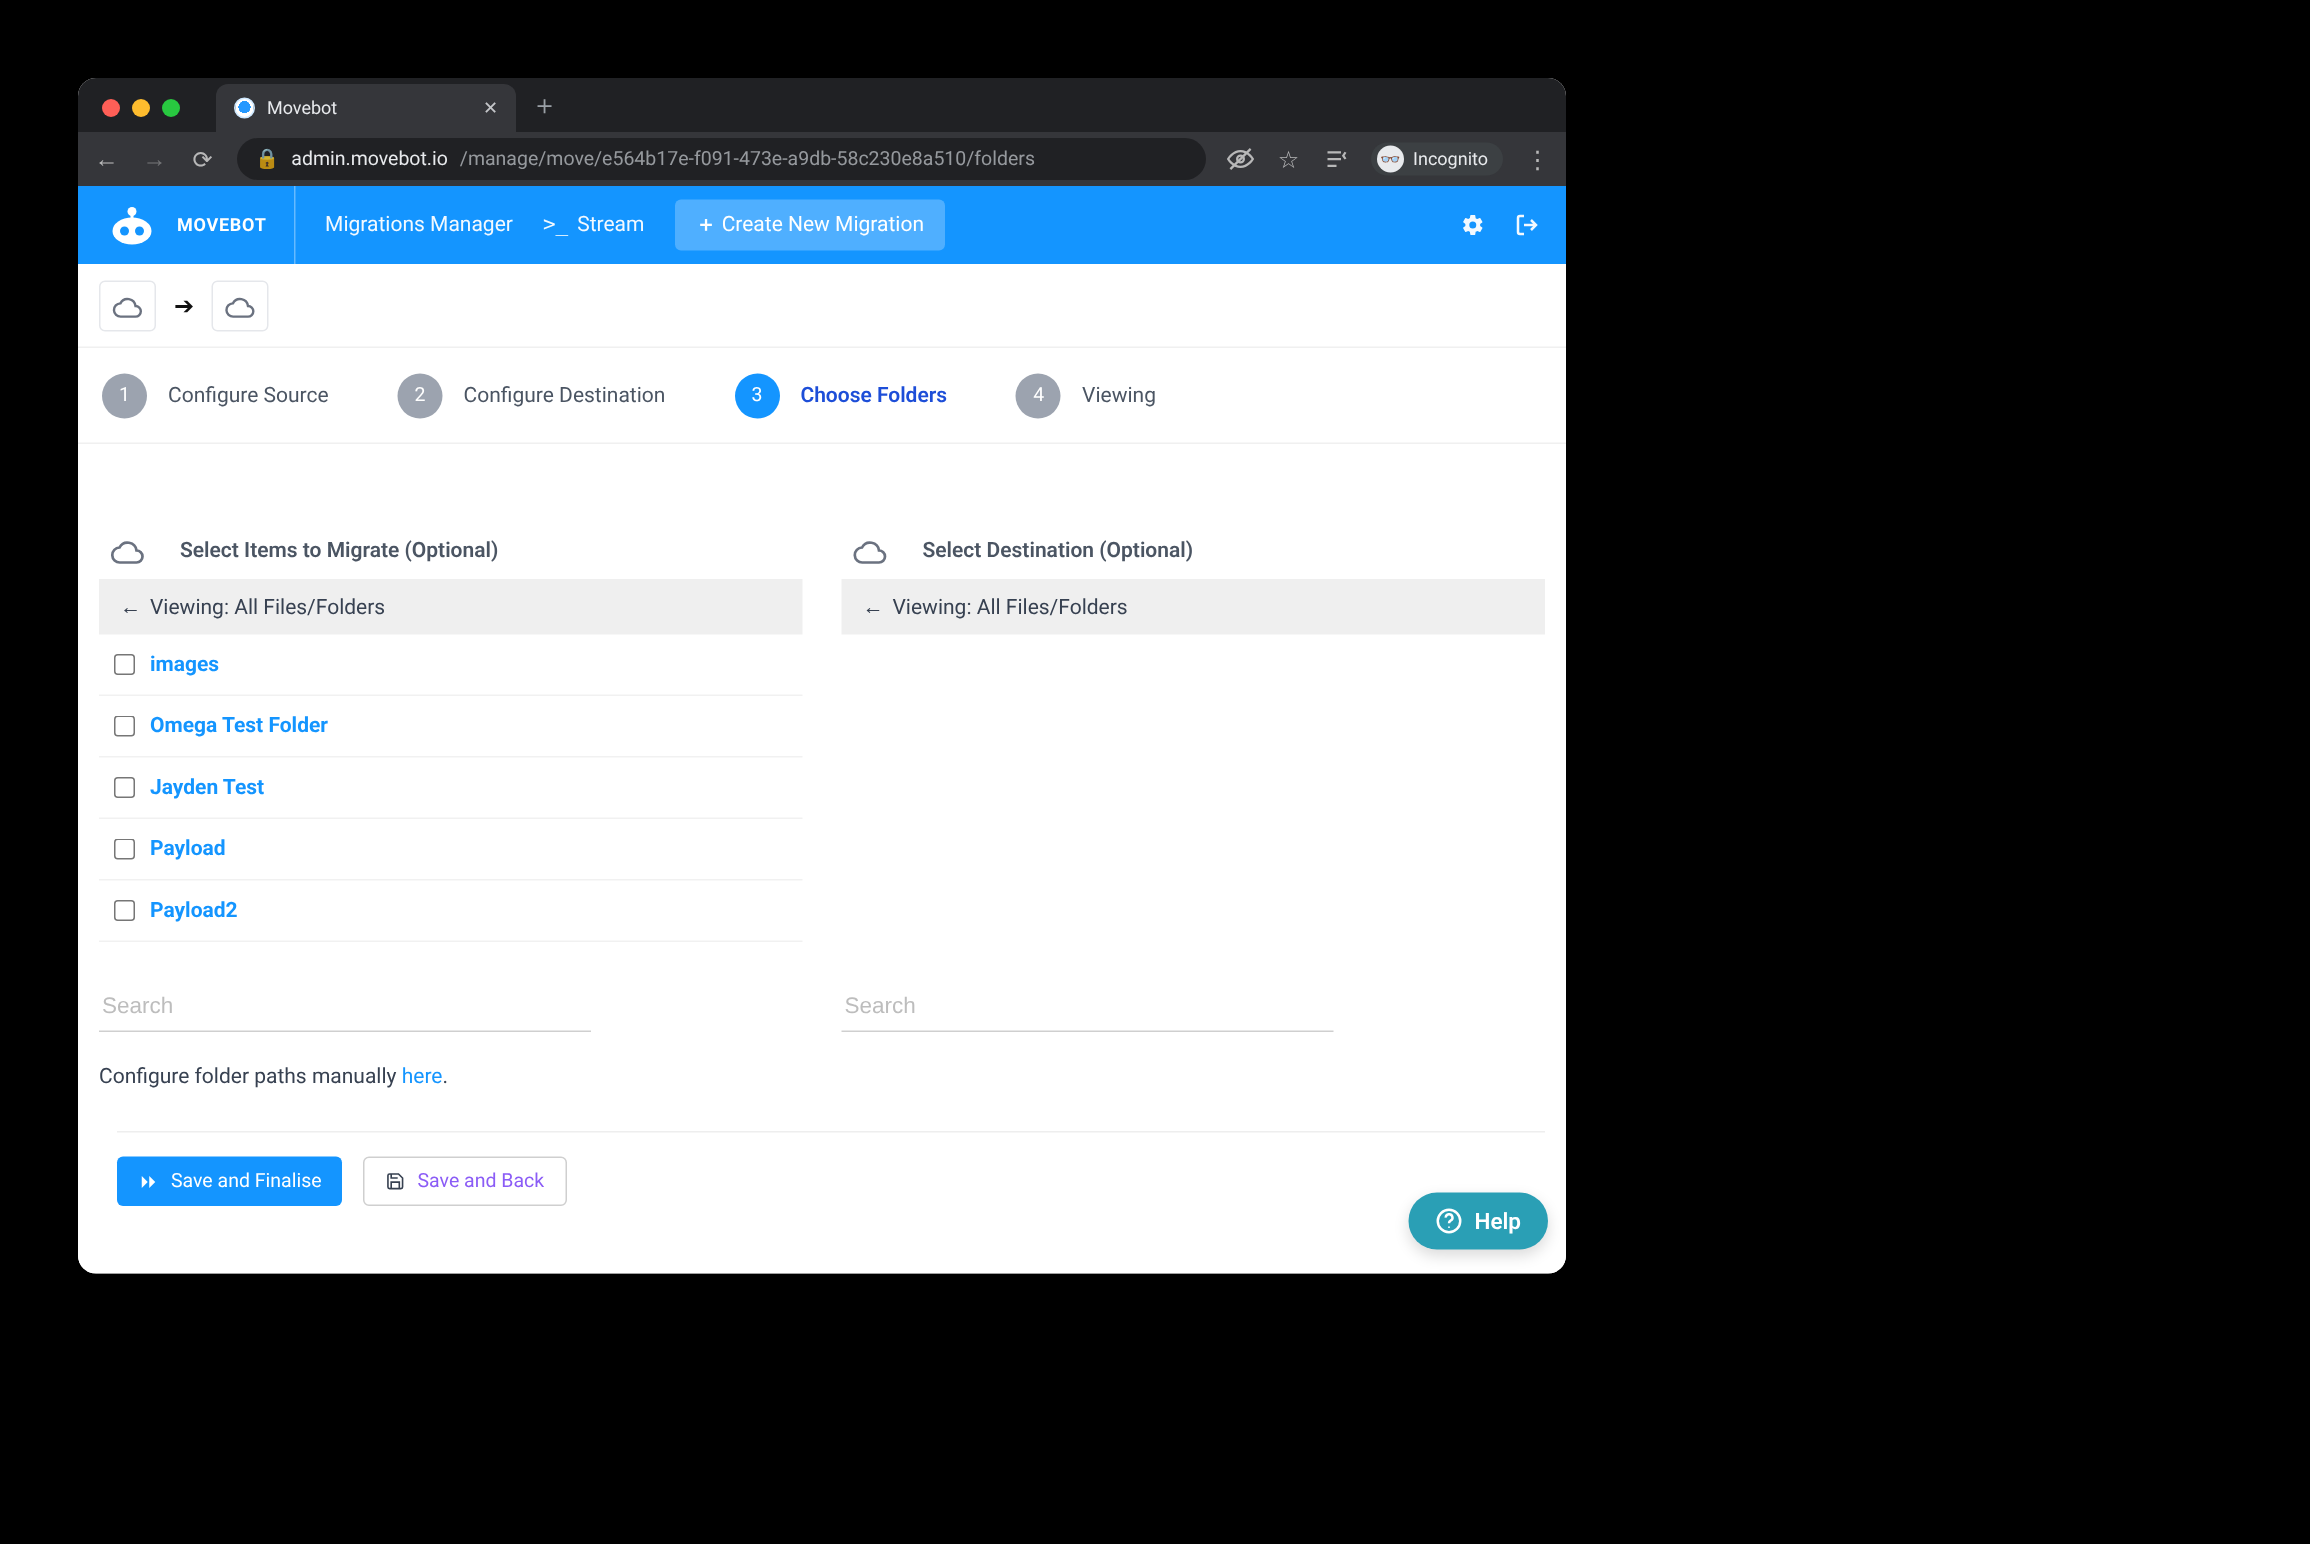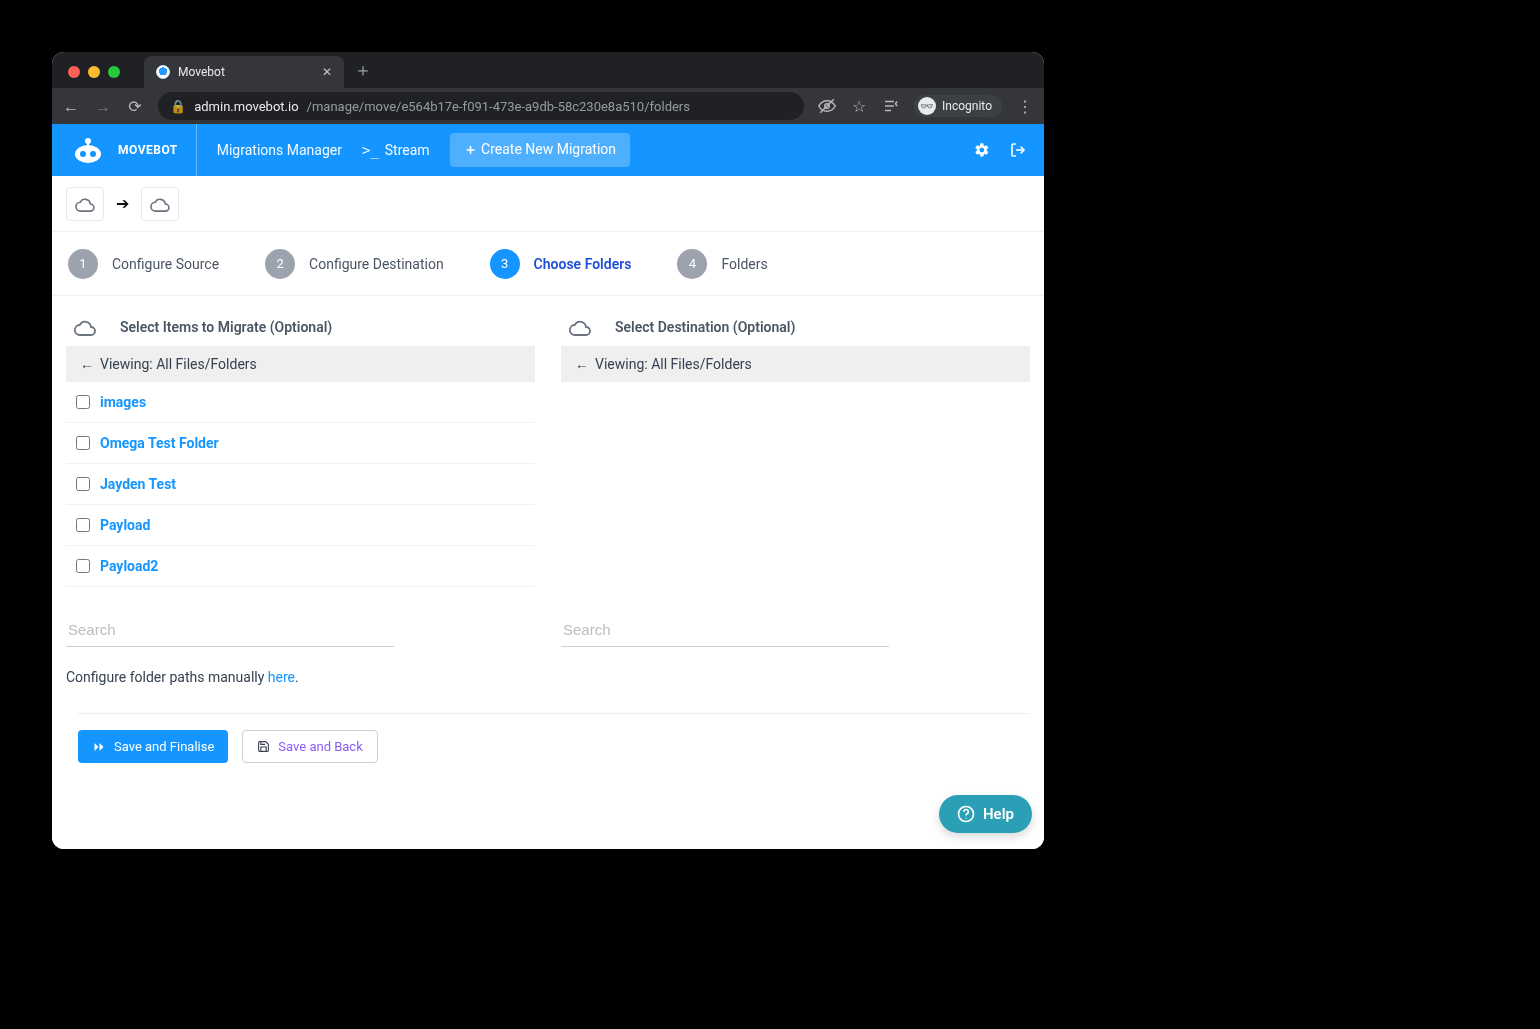--- a/index.html
+++ b/index.html
@@ -49,21 +49,21 @@
   
   .stepper { height: 64px; border-bottom: 1px solid #f0f0f0; display: flex; align-items: center; padding: 0 16px; gap: 46px; font-size: 14px; color:#4b5563; }
   .step { display: flex; align-items: center; gap: 14px; }
   .stepnum { width: 30px; height: 30px; border-radius: 50%; background: #9ca3af; color: #fff; display:flex; align-items:center; justify-content:center; font-size: 13px; }
   .step.active .stepnum { background: #1495ff; }
   .step.active .steplabel { color: #1d4ed8; font-weight: 600; }
 
   
   .main { flex:1; padding: 22px 8px 8px 8px; display: flex; flex-direction: column; overflow: hidden; }
   .panes { display: flex; gap: 26px; padding: 0 6px; }
-  .pane { flex: 1; min-width: 0; }
+  .pane { flex: 1; min-width: 0; margin-top: 40px; }
   .pane-head { display:flex; align-items:center; gap: 14px; padding: 0 0 10px 6px; }
   .pane-head .cloud { width:34px; text-align:center; color:#6b7280; }
   .pane-title { font-size: 14px; color:#4b5563; font-weight:600; }
   .viewing-bar { background: #efefef; color:#374151; font-size: 14px; padding: 10px 14px; display:flex; align-items:center; gap:6px; }
   .rowitem { display:flex; align-items:center; gap: 10px; padding: 12px 10px; border-bottom: 1px solid #f1f1f1; font-size: 14px; }
   .rowitem a { color: #1495ff; text-decoration: none; cursor:pointer;font-weight:bold; }
   .rowitem input[type=checkbox] { width:14px; height:14px; }
 
   .searchrow { display:flex; gap: 26px; padding: 26px 6px 0 6px; }
   .searchwrap { flex:1; }
@@ -196,21 +196,21 @@
           <div class="step">
             <span class="stepnum">2</span>
             <span class="steplabel">Configure Destination</span>
           </div>
           <div class="step active">
             <span class="stepnum">3</span>
             <span class="steplabel">Choose Folders</span>
           </div>
           <div class="step">
             <span class="stepnum">4</span>
-            <span class="steplabel">Folders</span>
+            <span class="steplabel">Viewing</span>
           </div>
         </div>
 
       <div class="main">
         <div class="panes">
 
           <div class="pane">
             <div class="pane-head">
               <span class="cloud">
                 <svg width="26" height="18" viewBox="0 0 24 18" fill="none" stroke="#6b7280" stroke-width="1.8">

